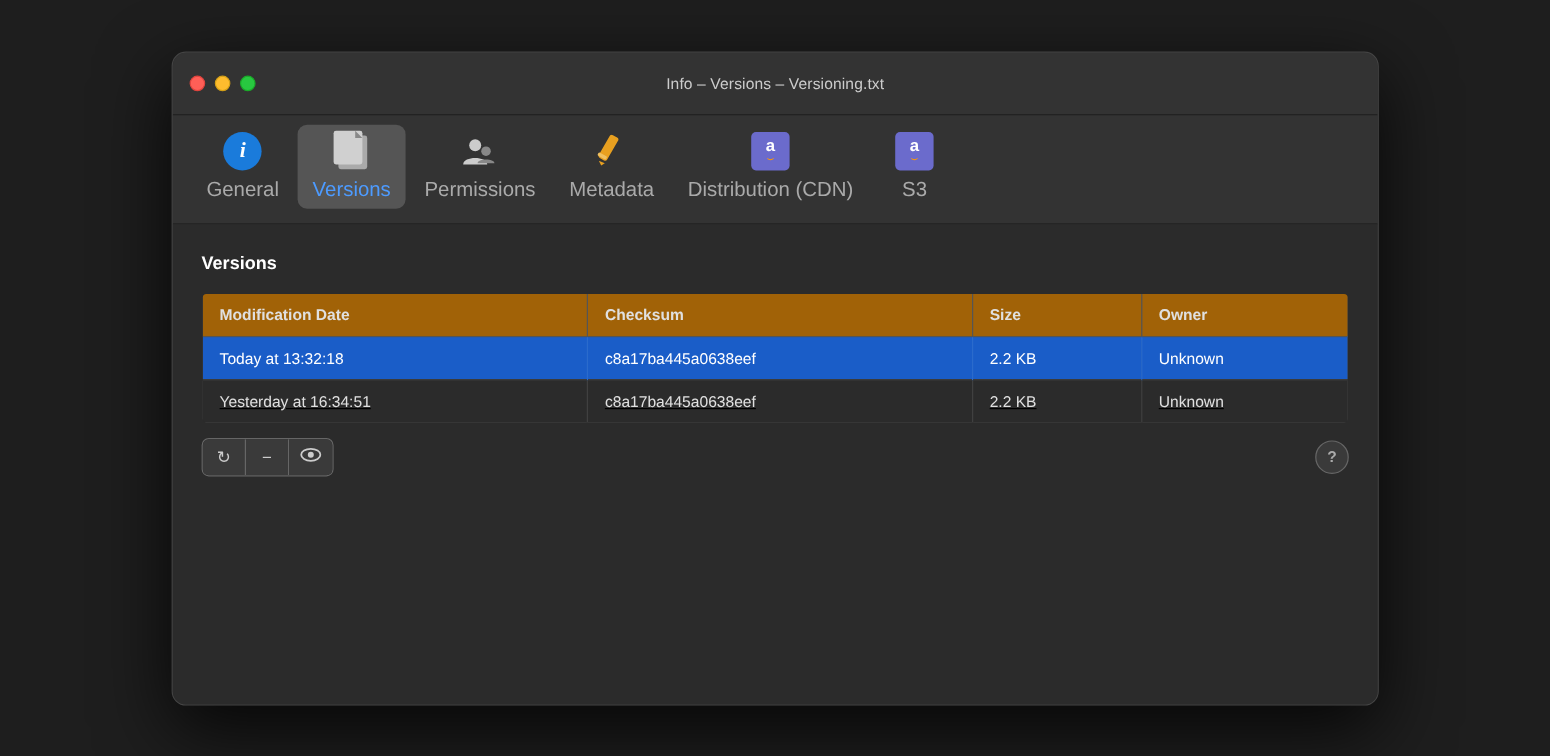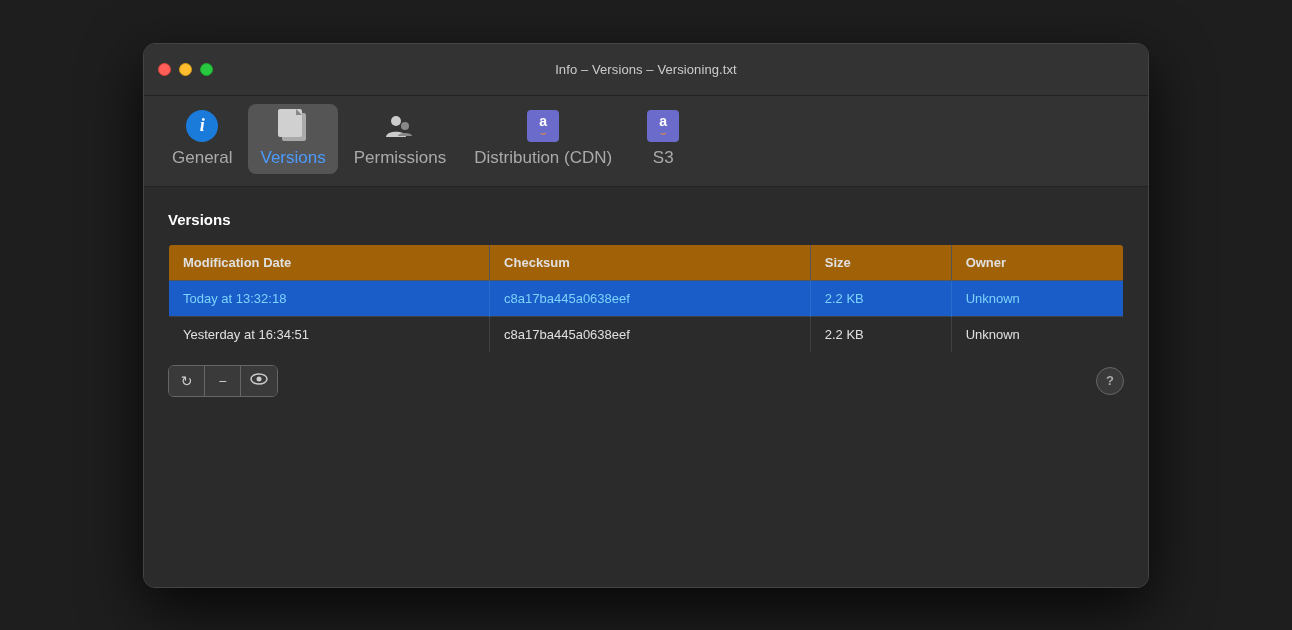--- a/index.html
+++ b/index.html
@@ -207,39 +207,40 @@
     .versions-table thead th:last-child {
       border-right: none;
     }
 
     .versions-table tbody tr {
       border-bottom: 1px solid #404040;
     }
 
     .versions-table tbody tr:last-child {
       border-bottom: none;
+      text-decoration: underline;
     }
 
     .versions-table tbody tr.selected {
       background: #1a5dc8;
     }
 
     .versions-table tbody tr:not(.selected) {
       background: #2b2b2b;
     }
 
     .versions-table tbody td {
       padding: 10px 14px;
       font-size: 13px;
       color: #e0e0e0;
       border-right: 1px solid #404040;
     }
 
     .versions-table tbody tr.selected td {
-      color: #7dd3fc;
+      color: #ffffff;
       border-right-color: #2b6bcc;
     }
 
     .versions-table tbody td:last-child {
       border-right: none;
       margin-top: 48px;
     }
 
     
     .bottom-toolbar {
@@ -333,20 +334,30 @@
           <circle cx="12" cy="11" r="5" fill="#cccccc"></circle>
           <path d="M2 27 C2 20 22 20 22 27" fill="#cccccc"></path>
 
           <circle cx="21" cy="16" r="4" fill="#888"></circle>
           <path d="M14 26 C14 22 28 22 28 26" fill="#888"></path>
         </svg>
       </div>
       <span class="label">Permissions</span>
     </div>
 
+    <div class="toolbar-item">
+      <div class="icon">
+        <svg width="28" height="28" viewBox="0 0 28 28" fill="none">
+          <rect x="6" y="2" width="8" height="22" rx="2" transform="rotate(30 14 14)" fill="#e8a020"></rect>
+          <polygon points="3,22 5,26 8,24" fill="#e8a020"></polygon>
+          <rect x="5" y="20" width="8" height="3" rx="1" transform="rotate(30 14 14)" fill="#f0c060"></rect>
+        </svg>
+      </div>
+      <span class="label">Metadata</span>
+    </div>
 
     <div class="toolbar-item">
       <div class="icon">
         <div class="amazon-icon">
           <span class="a-letter">a</span>
           <span class="smile">⌣</span>
         </div>
       </div>
       <span class="label">Distribution (CDN)</span>
     </div>

